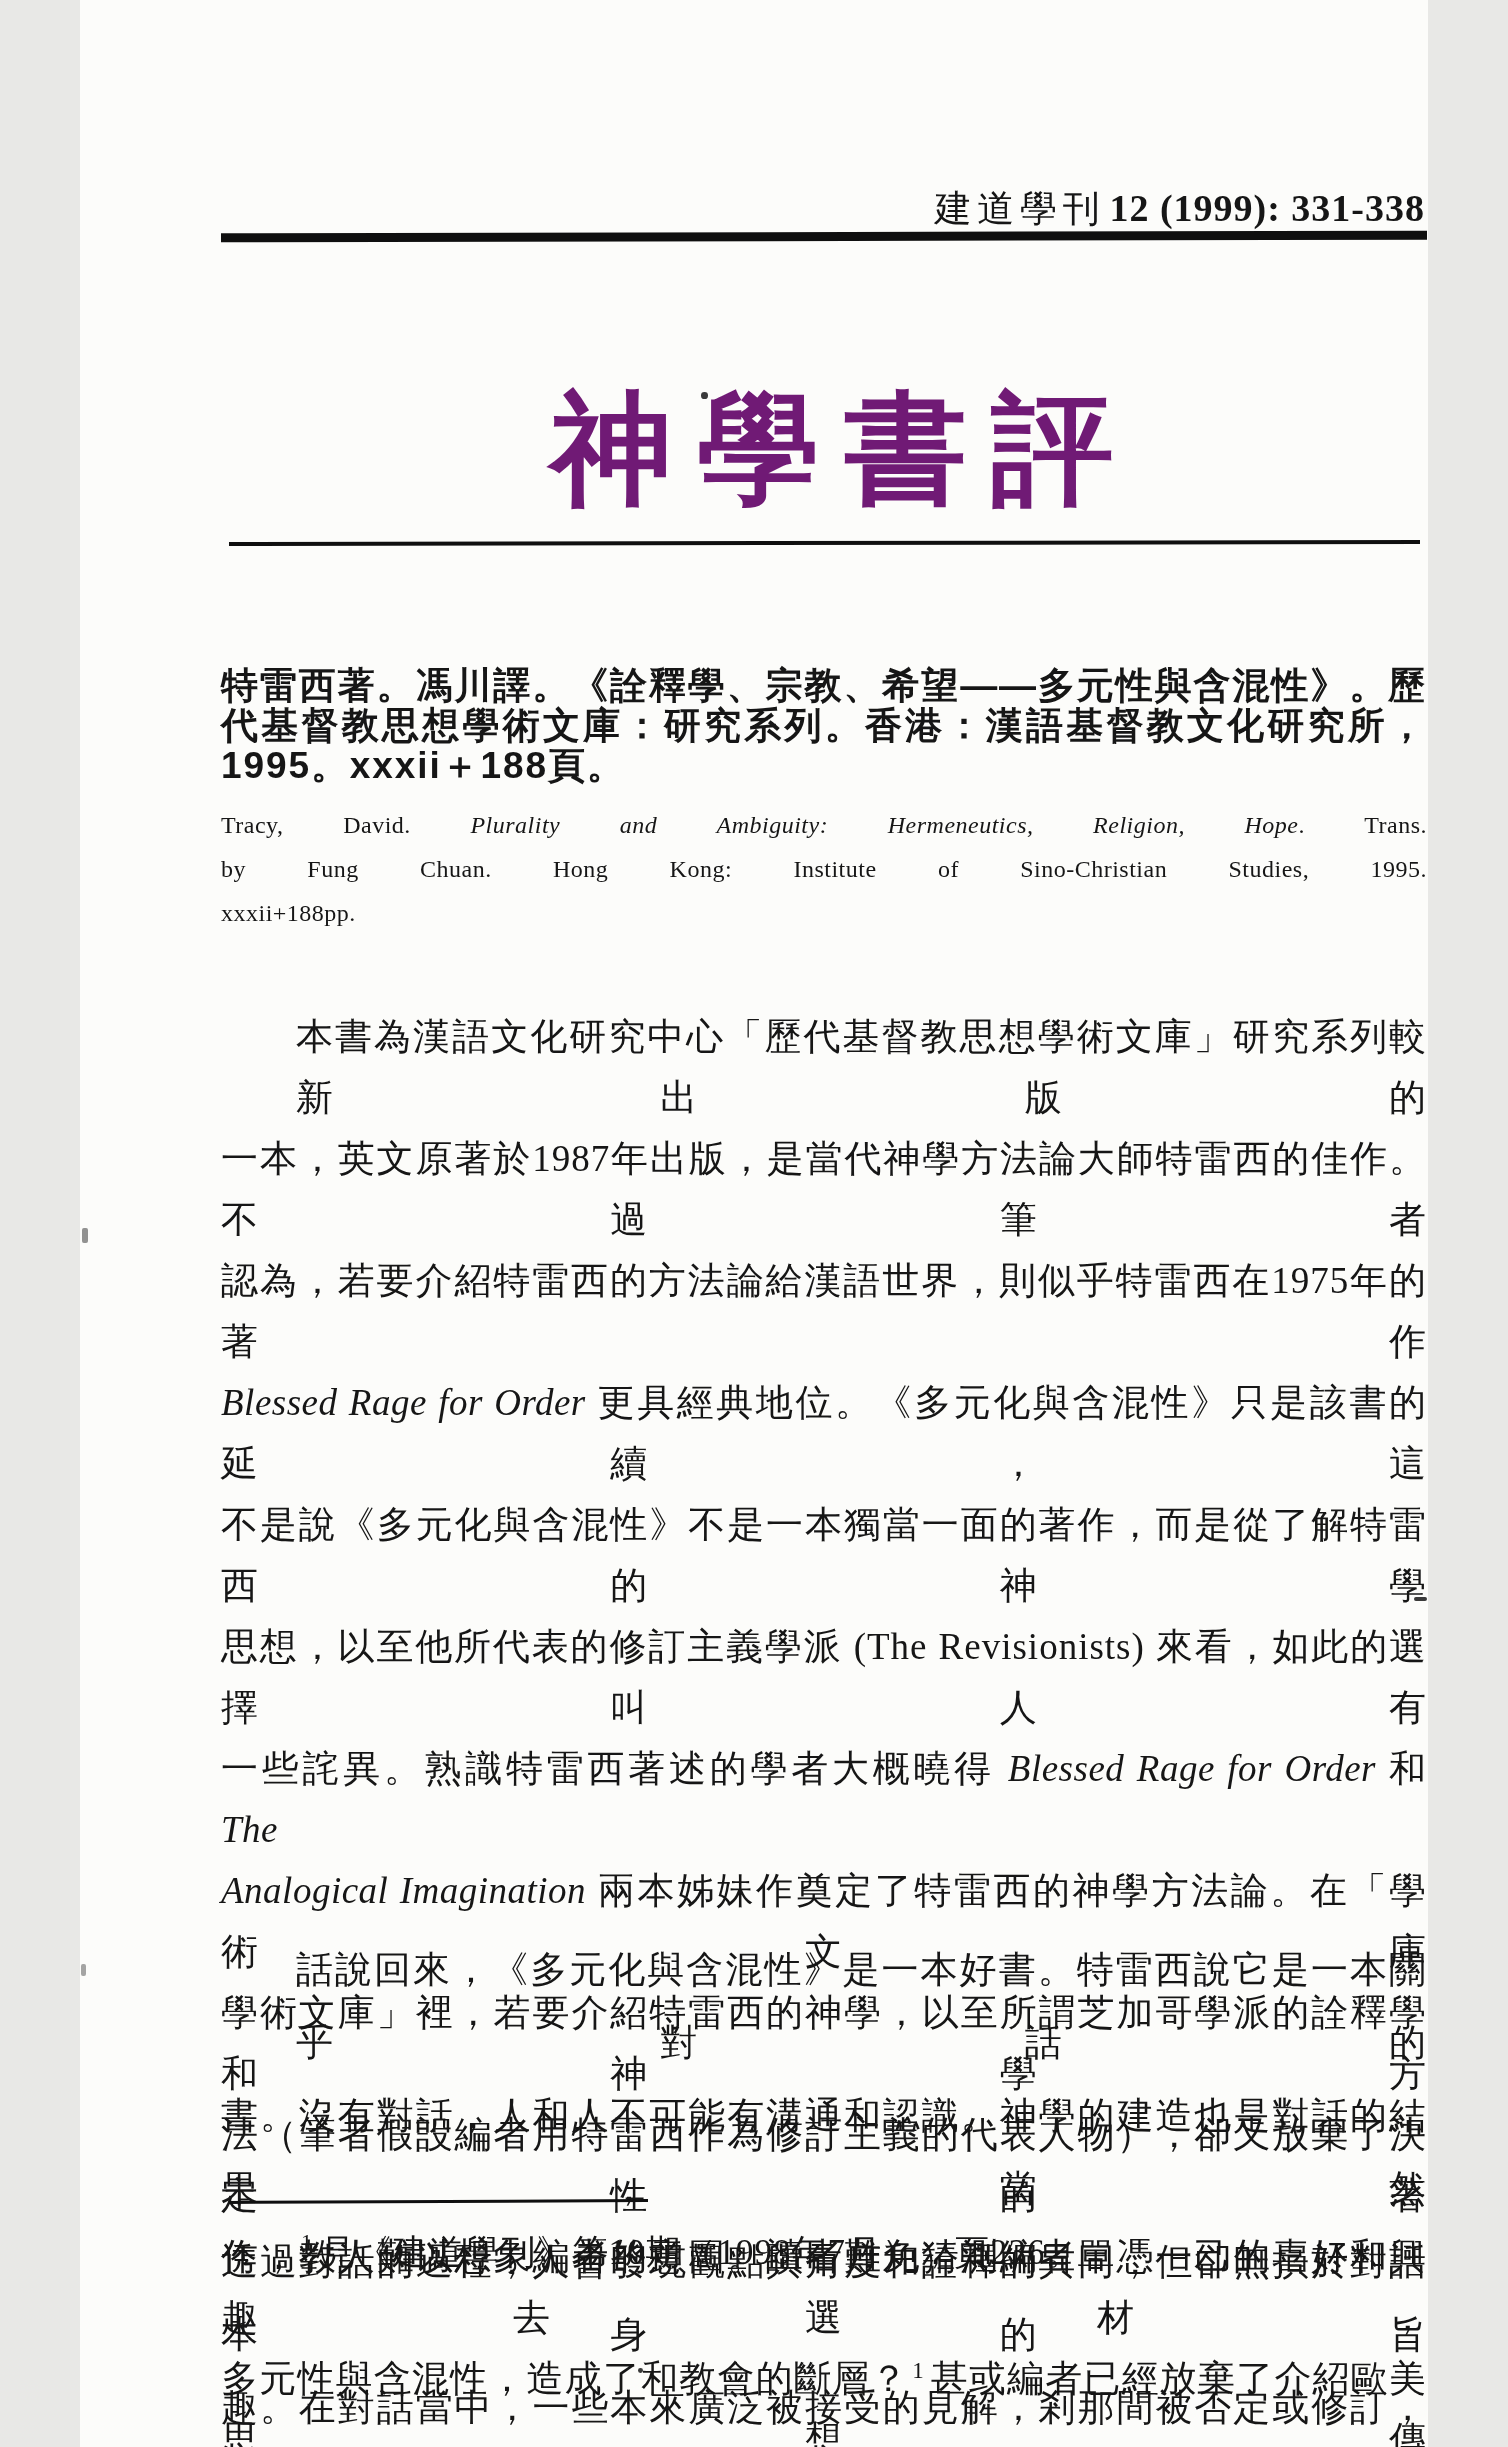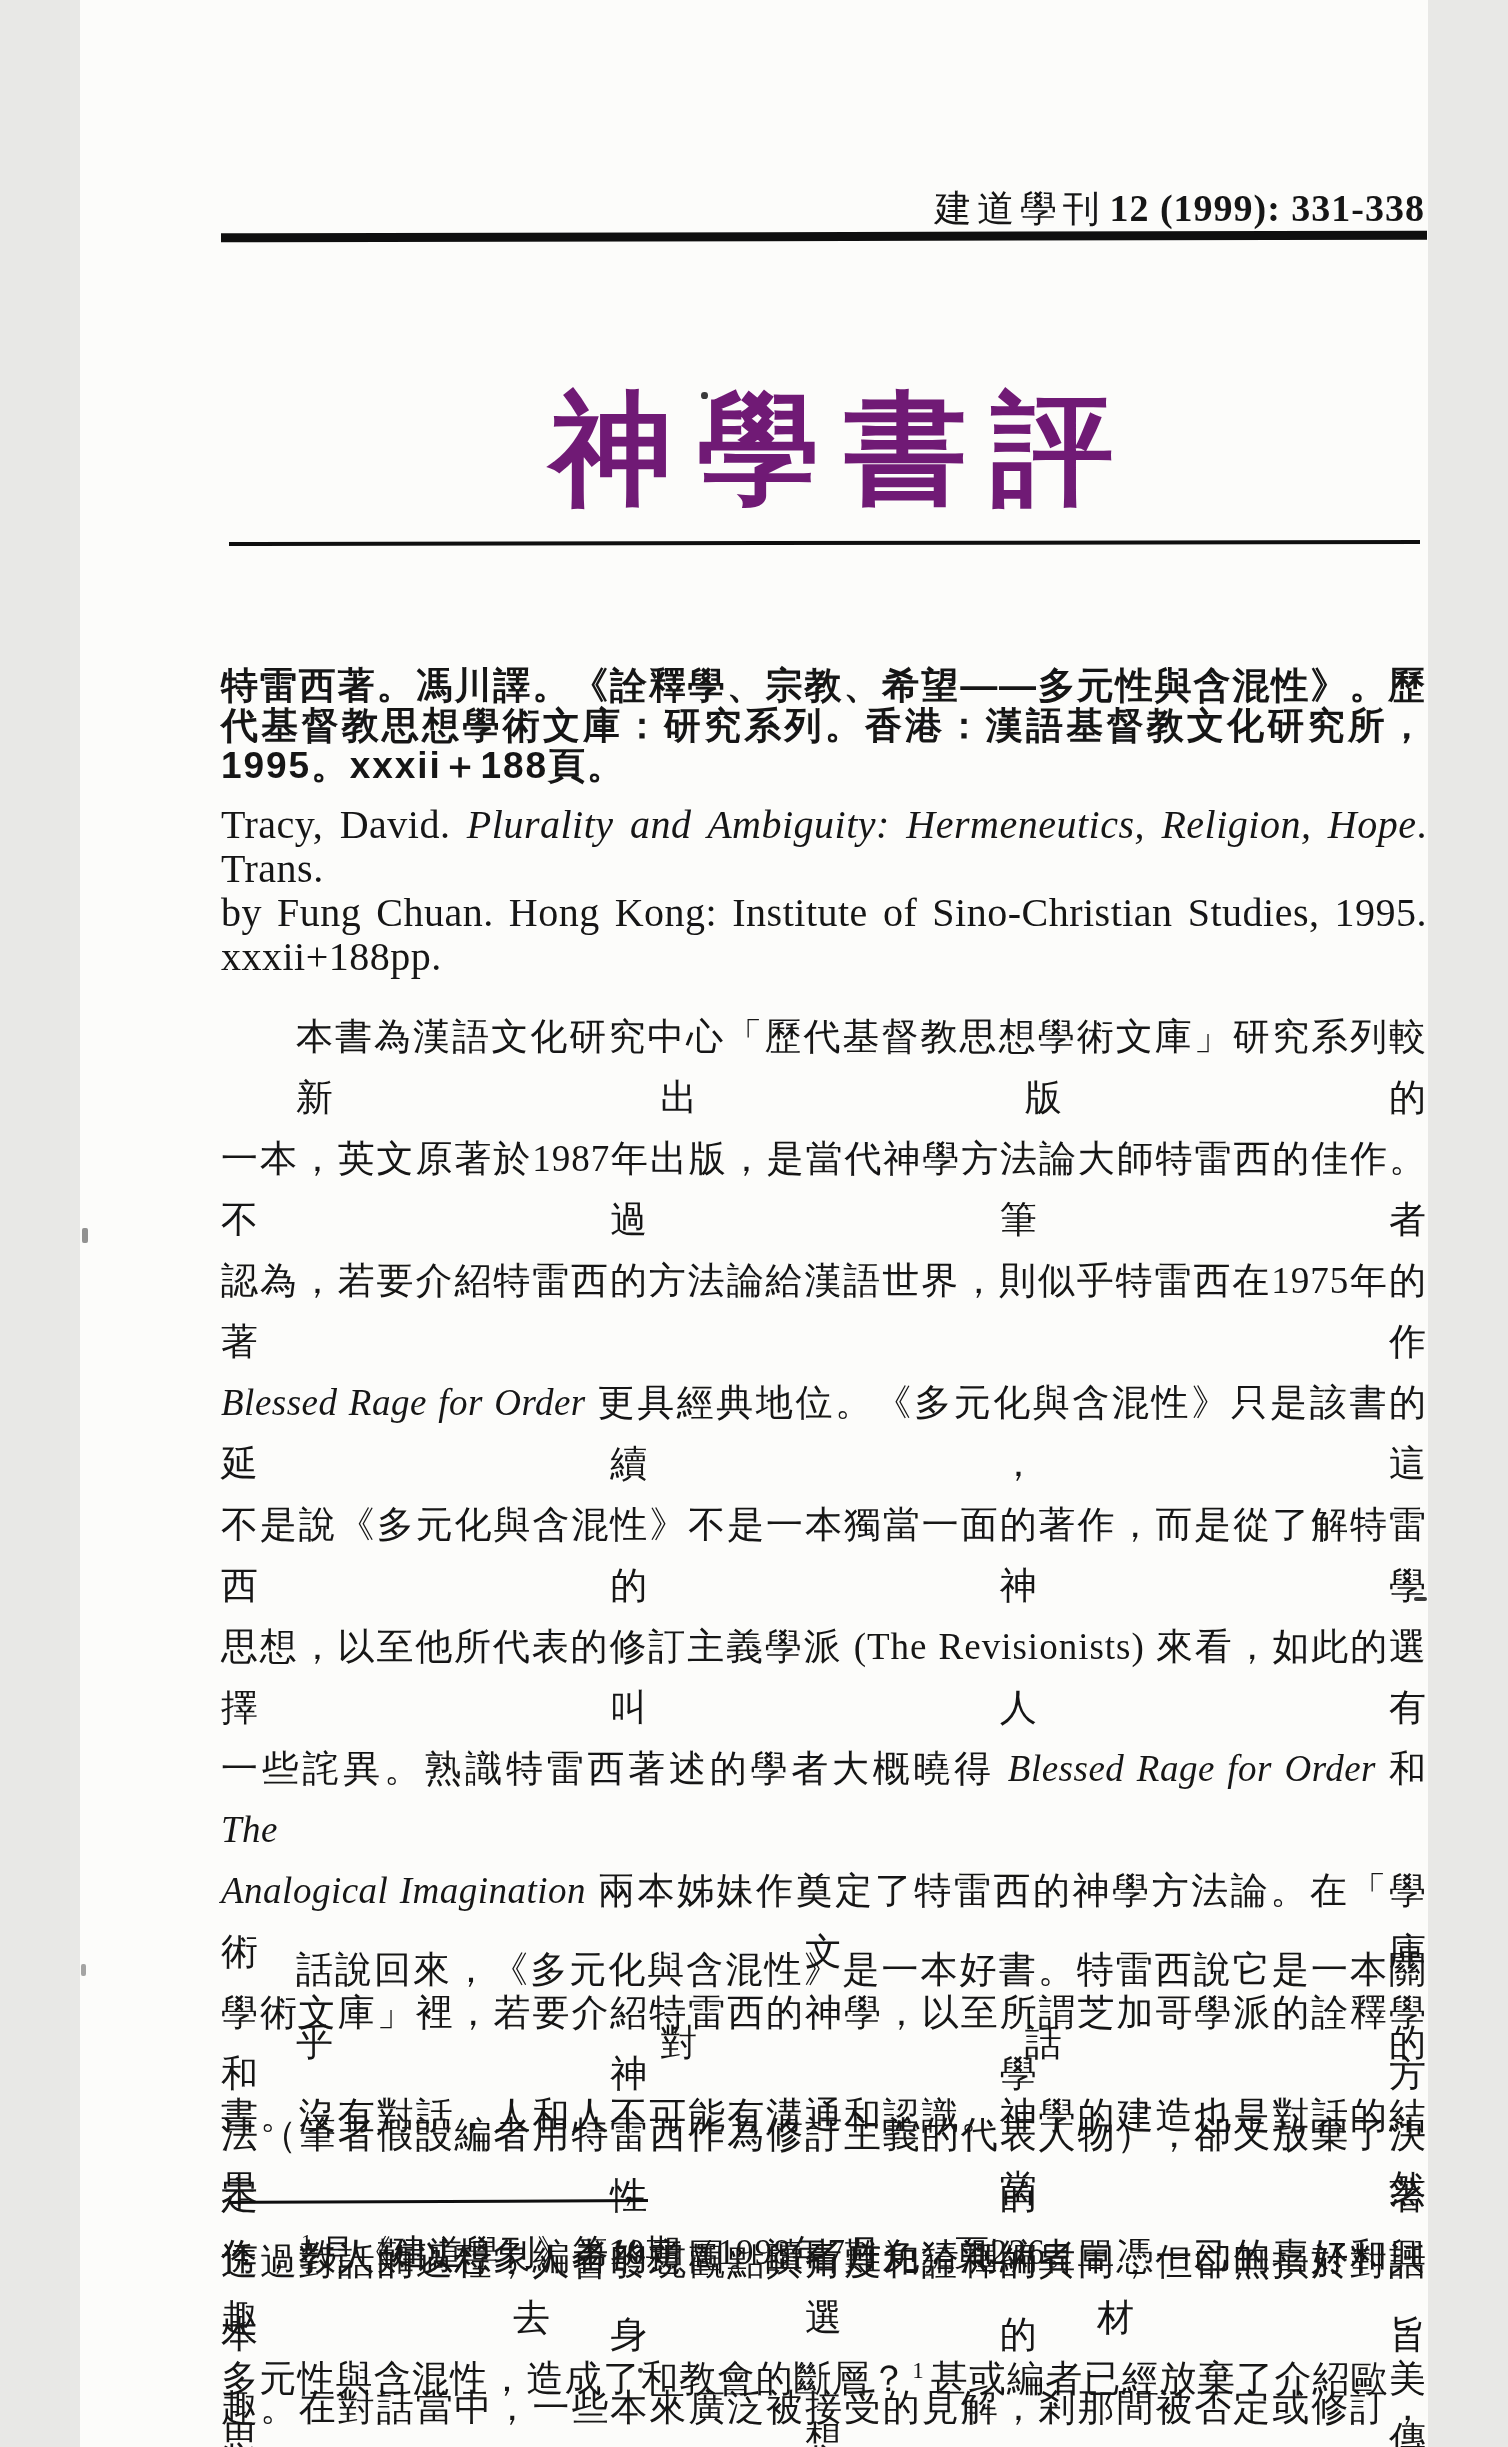--- a/index.html
+++ b/index.html
@@ -69,21 +69,21 @@
   .bib-cn { top: 666px; font-family: "Liberation Sans", "DejaVu Sans", sans-serif; }
   .bib-cn .line {
     font-size: 37px;
     line-height: 40px;
     font-weight: 700;
     letter-spacing: 1.9px;
   }
   
   .bib-en { top: 803px; }
   .bib-en .line {
-    font-size: 40px;
+    font-size: 24px;
     line-height: 44px;
     letter-spacing: 0.5px;
   }
   .it { font-style: italic; }
   
   .para .line { font-size: 37px; letter-spacing: 1px; }
   .p1 { top: 1006px; }
   .p1 .line { line-height: 61px; }
   .p2 { top: 1933px; }
   .p2 .line { line-height: 73px; }

